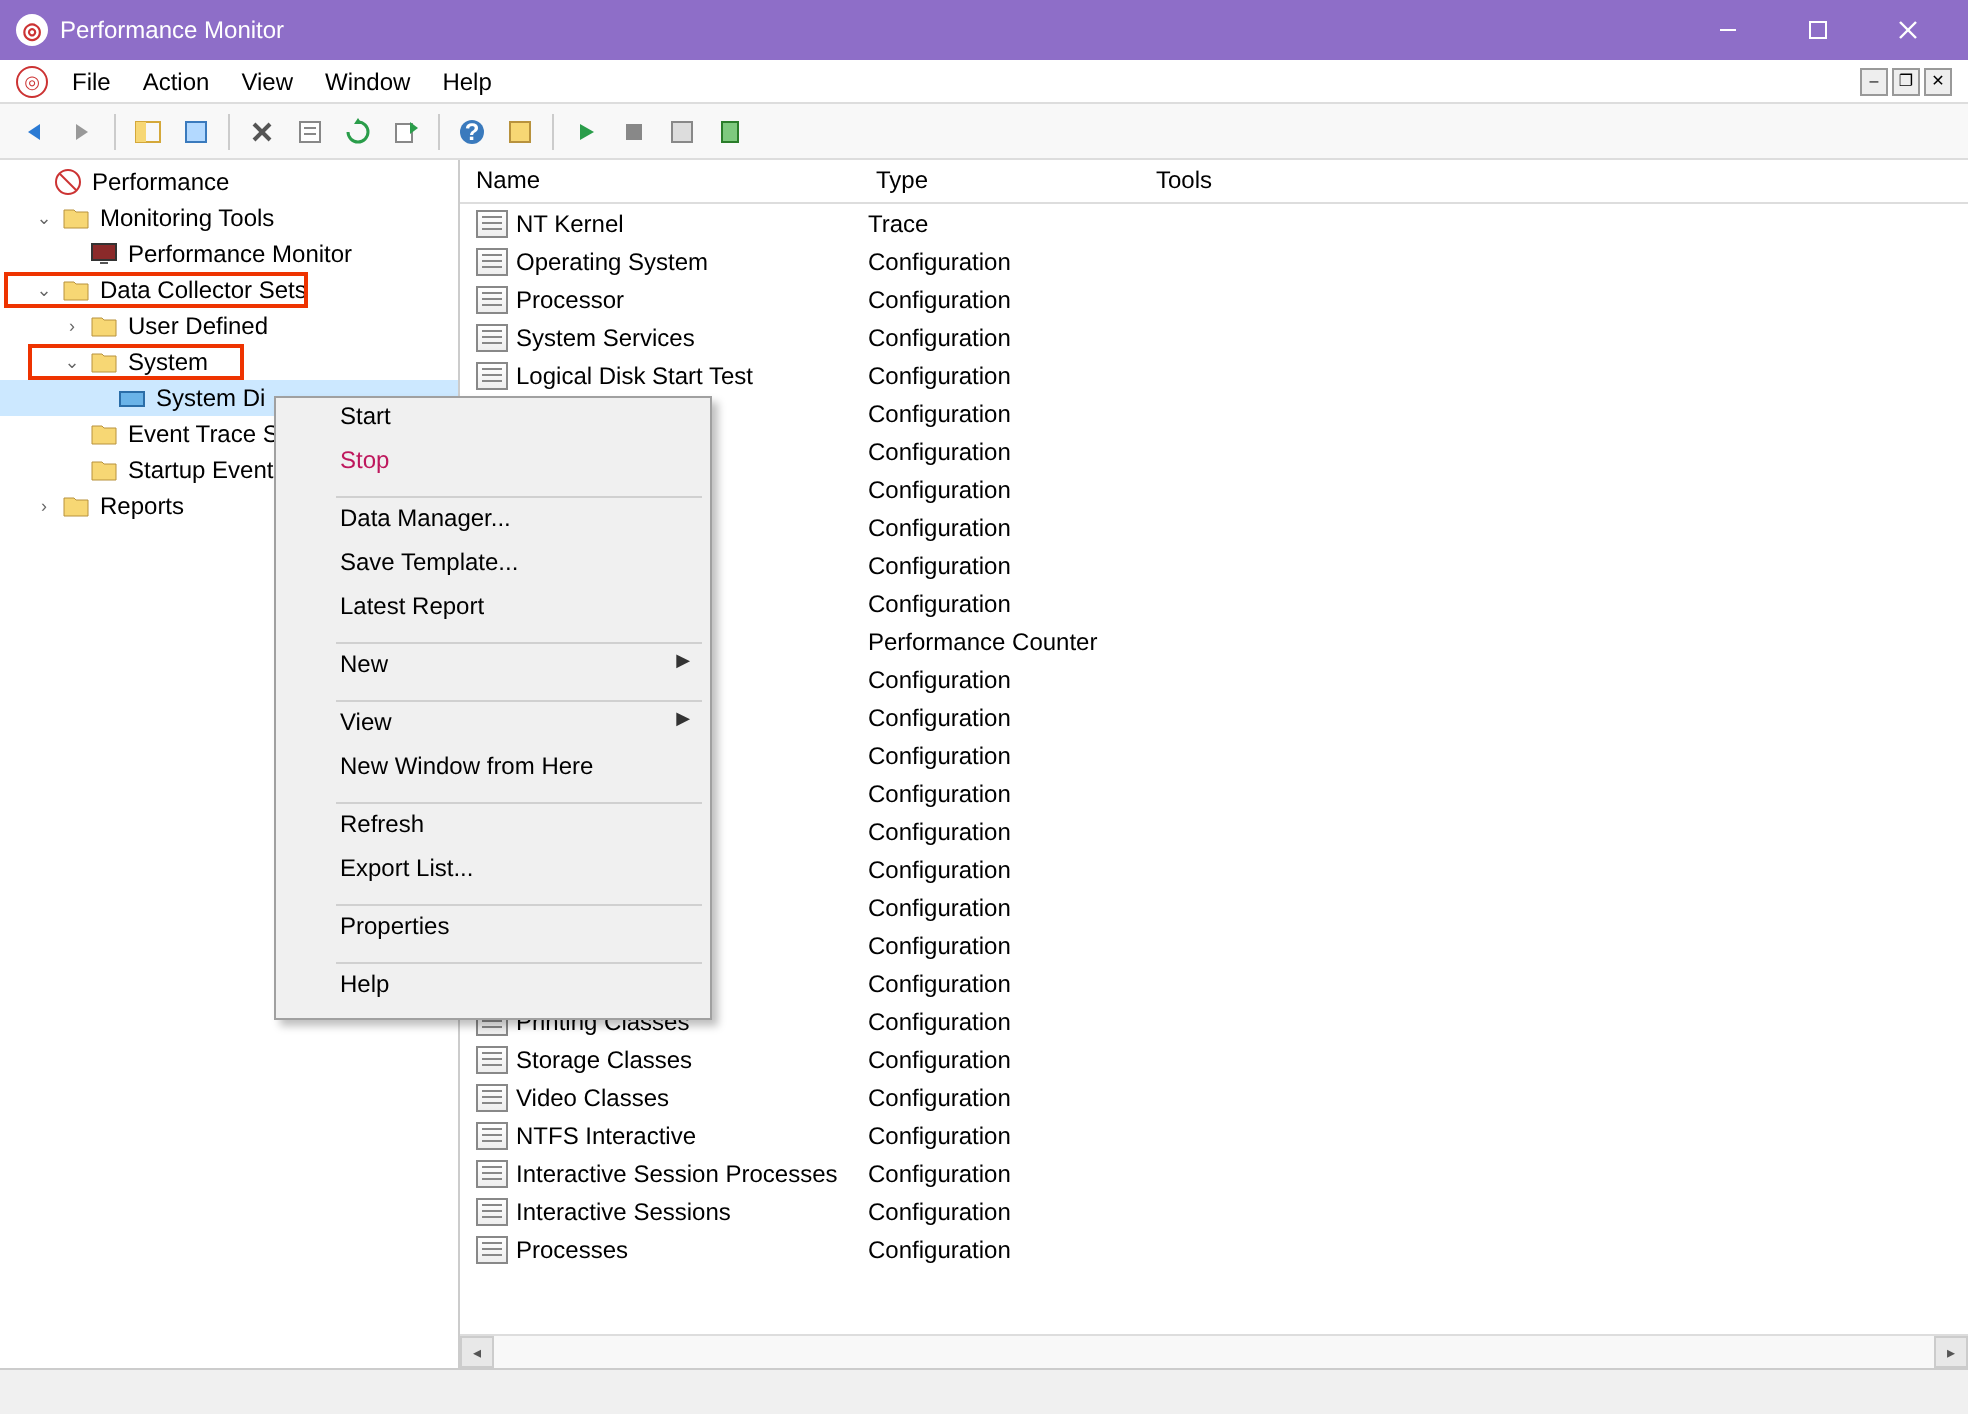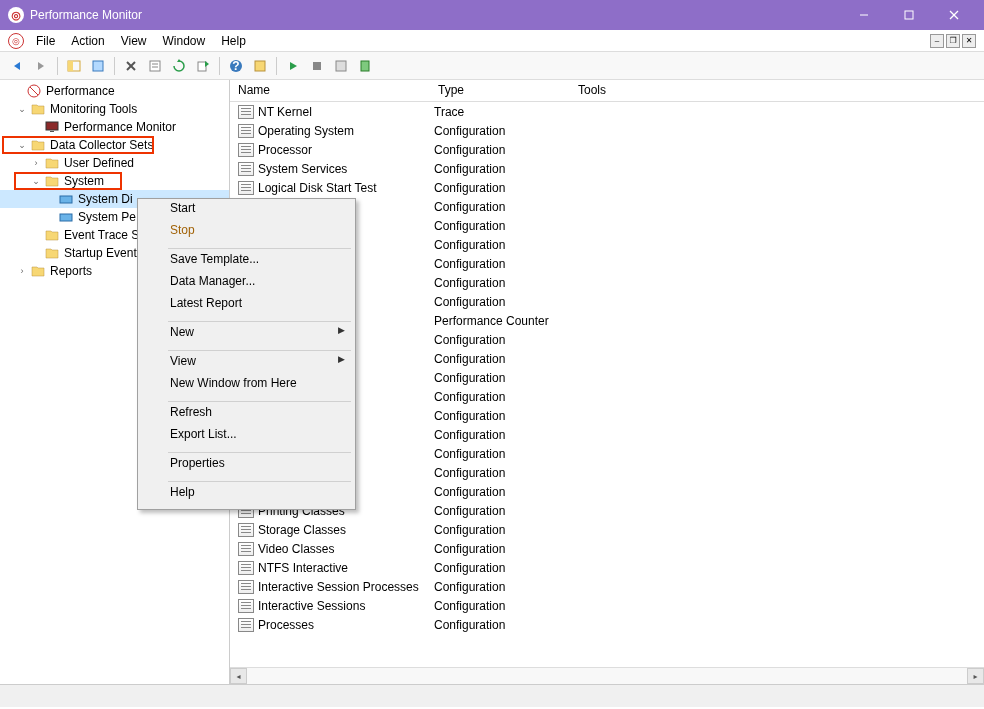--- a/index.html
+++ b/index.html
@@ -42,21 +42,21 @@
 .col.output { flex:1; }
 .rows { flex:1; overflow-y:scroll; }
 .row { display:flex; height:19px; align-items:center; cursor:pointer; }
 .row .ricon { width:16px; height:14px; margin:0 4px 0 8px; border:1px solid #888; background:linear-gradient(#fff,#eee); position:relative; }
 .row .ricon::before { content:''; position:absolute; left:2px; right:2px; top:2px; height:1px; background:#888; box-shadow: 0 3px 0 #888, 0 6px 0 #888;}
 .row .rname { width: 176px; }
 .row .rtype { width: 140px; }
 
 .ctxmenu { position:absolute; left:137px; top:198px; width:219px; background:#f0f0f0; border:1px solid #a0a0a0; box-shadow: 3px 3px 4px rgba(0,0,0,0.25); padding:2px; z-index:100; }
 .ctxmenu .mi { height:22px; display:flex; align-items:flex-start; padding:0 30px 0 30px; cursor:pointer; position:relative;}
-.ctxmenu .mi.disabled { color:#a16207; cursor:default; }
+.ctxmenu .mi.disabled { color:#be185d; cursor:default; }
 .ctxmenu .msep { height:1px; background:#d0d0d0; margin:3px 2px 3px 28px; }
 .ctxmenu .mi .arrow { position:absolute; right:8px; font-size:9px; color:#333; }
 
 .statusbar { height:23px; border-top:1px solid #ccc; background:#f0f0f0; }
 .hscroll { height:17px; background:#f0f0f0; border-top:1px solid #ddd; display:flex;}
 .hscroll .hbtn { width:17px; background:#e8e8e8; border:1px solid #ccc; display:flex;align-items:center;justify-content:center;font-size:8px;color:#555;}
 .hscroll .htrack { flex:1; background:#f8f8f8;}
 
 svg { display:block; }
 .folder-icon { fill:#f7d774; stroke:#b8923d; stroke-width:0.5; }
@@ -244,29 +244,20 @@
     </div>
     <div class="tree-row indent-3 selected">
       <span class="exp"></span>
       <span class="ticon">
           <svg width="14" height="12">
             <rect x="1" y="3" width="12" height="7" fill="#6ab3e8" stroke="#2a6da8"></rect>
           </svg>
         </span>
       <span class="tlabel">System Di</span>
     </div>
-    <div class="tree-row indent-3">
-      <span class="exp"></span>
-      <span class="ticon">
-          <svg width="14" height="12">
-            <rect x="1" y="3" width="12" height="7" fill="#6ab3e8" stroke="#2a6da8"></rect>
-          </svg>
-        </span>
-      <span class="tlabel">System Pe</span>
-    </div>
     <div class="tree-row indent-2">
       <span class="exp"></span>
       <span class="ticon">
           <svg width="14" height="12">
             <path class="folder-icon" d="M1 2 h5 l1 1 h6 v8 h-12 z"></path>
           </svg>
         </span>
       <span class="tlabel">Event Trace Se</span>
     </div>
     <div class="tree-row indent-2">
@@ -449,24 +440,24 @@
 
 <div class="ctxmenu">
   <div class="mi">
       <span>Start</span>
     </div>
   <div class="mi disabled">
       <span>Stop</span>
     </div>
   <div class="msep"></div>
   <div class="mi">
+      <span>Data Manager...</span>
+    </div>
+  <div class="mi">
       <span>Save Template...</span>
-    </div>
-  <div class="mi">
-      <span>Data Manager...</span>
     </div>
   <div class="mi">
       <span>Latest Report</span>
     </div>
   <div class="msep"></div>
   <div class="mi">
       <span>New</span>
       <span class="arrow">▶</span>
     </div>
   <div class="msep"></div>

